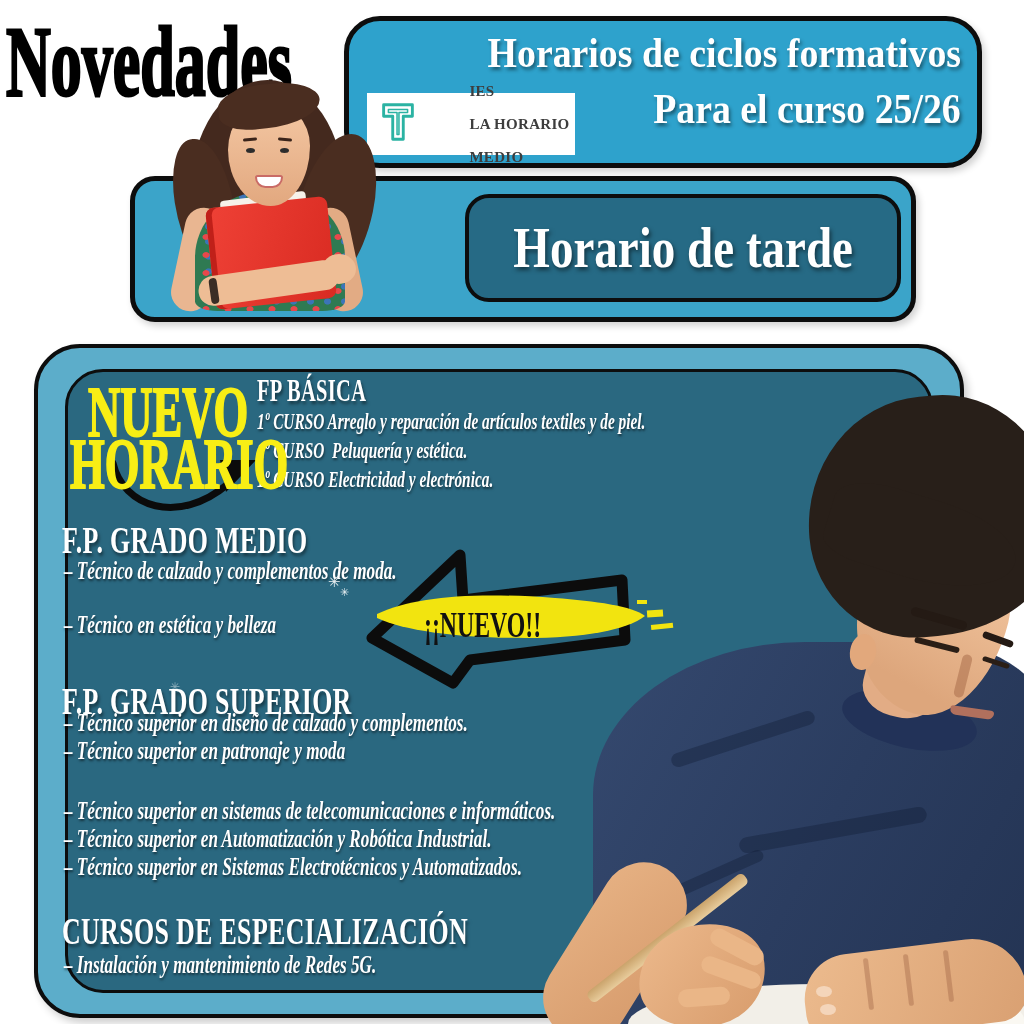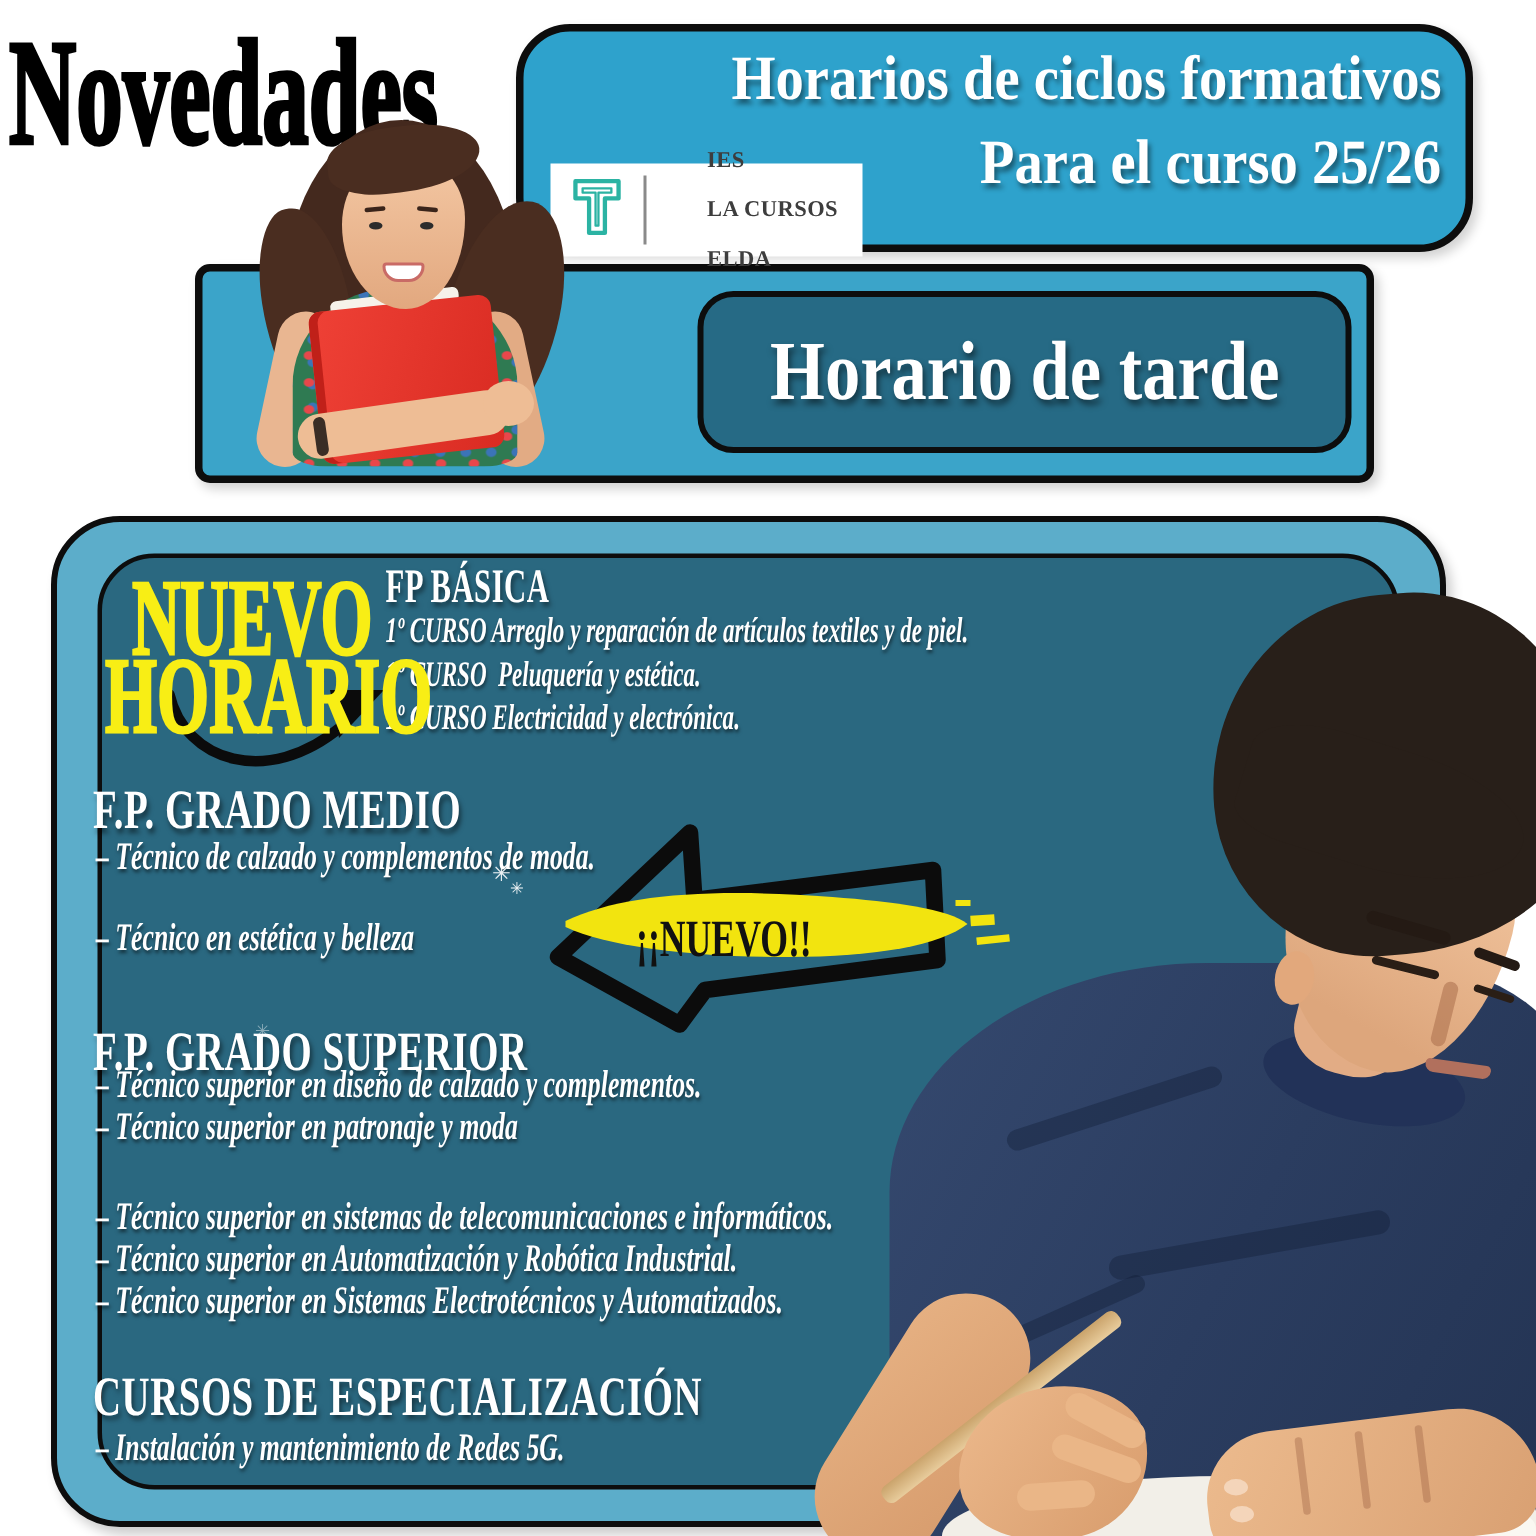--- a/index.html
+++ b/index.html
@@ -12,27 +12,27 @@
     -webkit-text-stroke:3px #000;letter-spacing:0;line-height:1;
     transform:scaleX(.62);transform-origin:left top;white-space:pre;z-index:4;}
 
   .header-box{left:344px;top:16px;width:628px;height:142px;background:#2EA2CC;
     border:5px solid #0d0d0d;border-radius:36px;z-index:3;box-shadow:3px 4px 7px rgba(0,0,0,.18);}
   .hb-line{position:absolute;right:16px;color:#fff;font-weight:bold;font-size:42px;white-space:pre;
     transform:scaleX(.9);transform-origin:right top;text-shadow:2px 3px 4px rgba(0,0,0,.45);}
   .hb-line1{top:8px;}
   .hb-line2{top:64px;}
   .logo-box{position:absolute;left:18px;top:72px;width:208px;height:62px;background:#fff;
-    display:flex;align-items:center;gap:8px;padding:0 8px;box-sizing:border-box;margin-top:16px;}
+    display:flex;align-items:center;gap:8px;padding:0 8px;box-sizing:border-box;}
   .logo-div{width:2px;height:46px;background:#8a8a8a;}
   .logo-text{color:#3d3d3d;font-weight:bold;font-size:15px;line-height:1.1;letter-spacing:.3px;white-space:pre;}
 
   
   .banner{left:130px;top:176px;width:776px;height:136px;background:#3BA4C9;
-    border:5px solid #0d0d0d;border-radius:10px;z-index:2;box-shadow:3px 4px 7px rgba(0,0,0,.18);}
+    border:5px solid #0d0d0d;border-radius:25px;z-index:2;box-shadow:3px 4px 7px rgba(0,0,0,.18);}
   .banner-inner{position:absolute;left:330px;top:13px;width:428px;height:100px;background:#266A85;
     border:4px solid #0d0d0d;border-radius:24px;display:flex;align-items:center;justify-content:center;}
   .banner-label{color:#fff;font-weight:bold;font-size:56px;white-space:pre;
     transform:scaleX(.84);text-shadow:2px 3px 5px rgba(0,0,0,.5);}
 
   
   .woman{left:140px;top:72px;width:250px;height:239px;z-index:6;}
   .woman *{position:absolute;}
   .w-hairback{left:50px;top:8px;width:155px;height:210px;background:#44291e;
     border-radius:50% 50% 45% 55%/55% 55% 42% 45%;}
@@ -139,22 +139,22 @@
     <div class="logo-box">
       <span>
         <svg width="46" height="46" viewBox="0 0 48 48">
           <path d="M9 6 H39 V18 H29.5 V42 H18.5 V18 H9 Z" fill="none" stroke="#2BB3A3" stroke-width="3" stroke-linejoin="round"></path>
           <path d="M14 11 H34 V14 H25 V37 H23 V14 H14 Z" fill="none" stroke="#2BB3A3" stroke-width="1.6" stroke-linejoin="round"></path>
         </svg>
       </span>
       <span class="logo-div"></span>
       <span class="logo-text">
         <span>IES</span><br>
-        <span>LA CURSOS</span><br>
-        <span>ELDA</span>
+        <span>LA HORARIO</span><br>
+        <span>MEDIO</span>
       </span>
     </div>
   </div>
 
   <div class="abs banner">
     <div class="banner-inner">
       <span class="banner-label">Horario de tarde</span>
     </div>
   </div>
 

